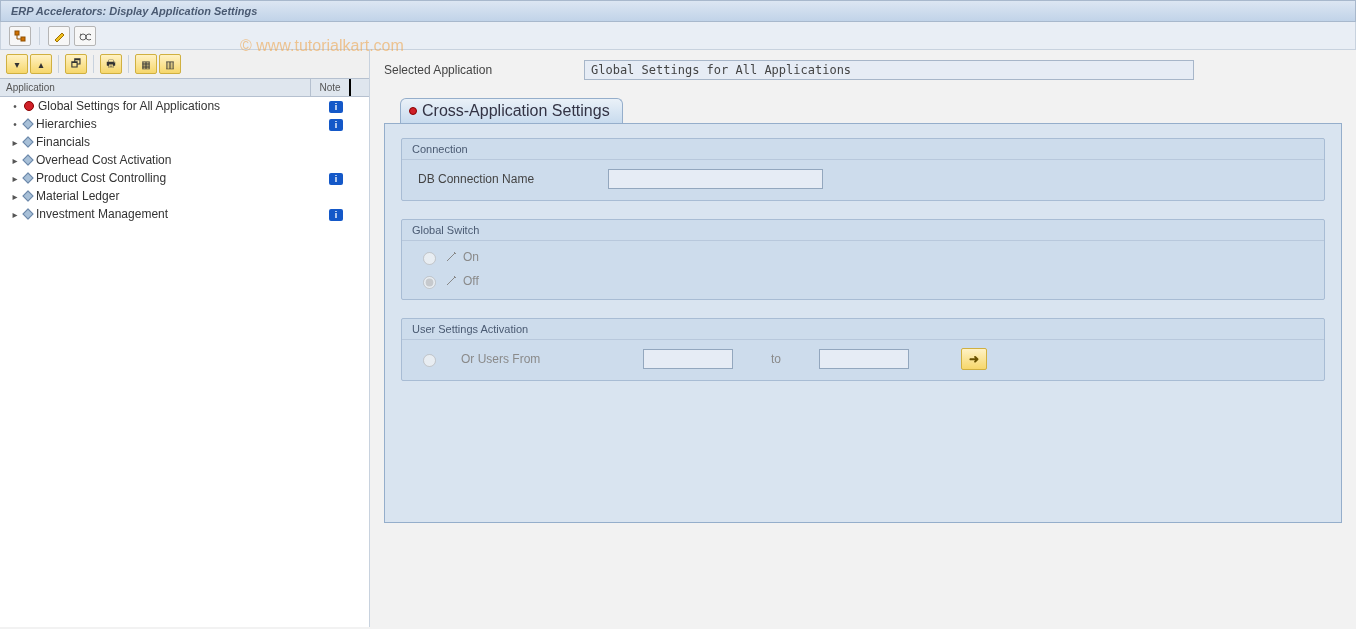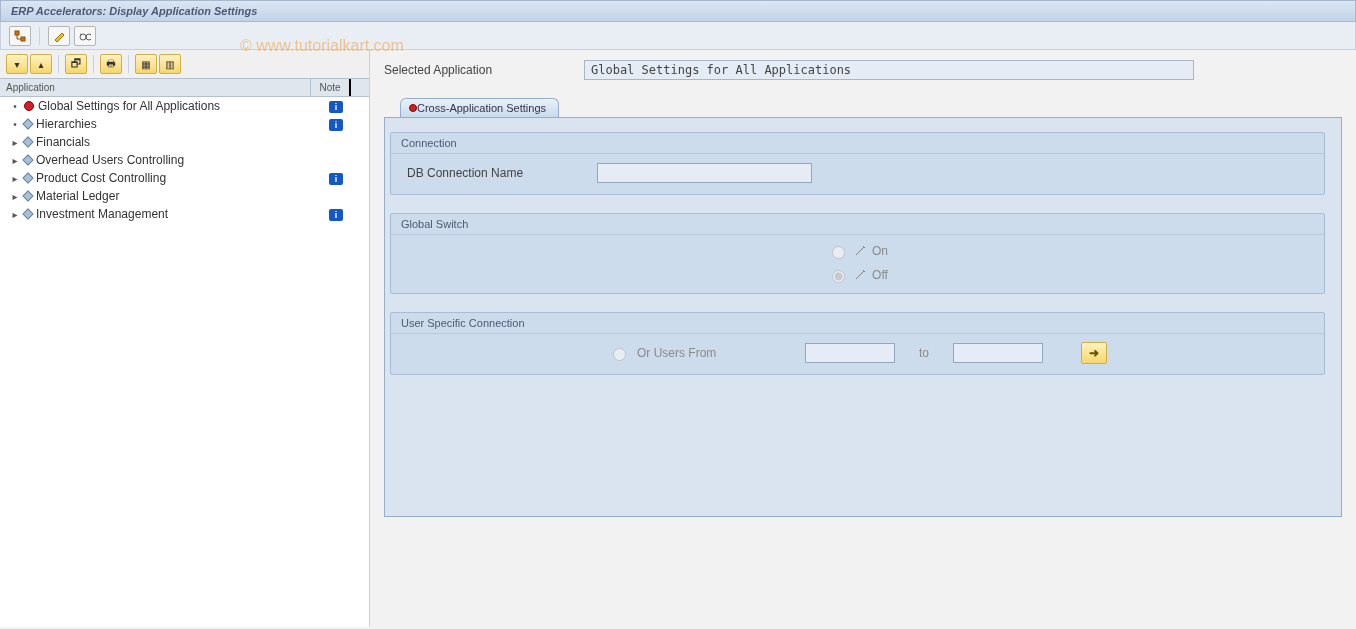--- a/index.html
+++ b/index.html
@@ -64,27 +64,27 @@
   .sel-app-row input {
     flex:1; max-width:610px; background:#e6ecf5; border:1px solid #a7b6c9; padding:2px 6px;
     font-family: monospace; font-size:12px; color:#444;
   }
   .tabstrip { display:flex; padding-left:16px; }
   .tab {
     background: linear-gradient(#eaf1f8,#c8dbee);
     border:1px solid #95aecb; border-bottom:none;
     border-radius:6px 6px 0 0;
     padding:3px 12px 3px 8px;
-    display:flex; align-items:center; 
-    font-size:11px; color:#334;
+    display:flex; align-items:center; gap:5px;
+    font-size:16px; color:#334;
   }
   .tab-panel {
     border:1px solid #95aecb;
     background:#d9e4f0;
-    padding: 14px 16px 24px 5px;
+    padding: 14px 16px 24px 16px;
     min-height: 400px;
   }
   .groupbox {
     border:1px solid #a8bcd4;
     background:#cddcec;
     border-radius:2px;
     margin-bottom:18px;
     padding: 0;
   }
   .groupbox > .gb-title {
@@ -103,21 +103,21 @@
   .text-input.underline { border:none; border-bottom:1px solid #93a7be; background:transparent; width:160px;}
   .check-btn {
     background: linear-gradient(#fff2c4,#f6d76b);
     border:1px solid #d0b040;
     padding:2px 12px;
     color:#5a4800;
     cursor:pointer;
     border-radius:2px;
     margin-left:60px;
   }
-  .radio-row { display:flex; align-items:center; gap:6px; color:#7a7a7a;justify-content:center;}
+  .radio-row { display:flex; align-items:center; gap:6px; color:#7a7a7a;}
   .radio-row input[type=radio]{ accent-color:#888; }
   .muted { color:#8a8a8a; }
   .arrow-btn {
     width:26px;height:22px;
     background: linear-gradient(#fff2c4,#f6d76b);
     border:1px solid #d0b040; border-radius:2px;
     display:inline-flex;justify-content:center;align-items:center;
     font-weight:bold;color:#6a5200;
     margin-left:30px;
   }
@@ -216,21 +216,21 @@
               <span class="diamond"></span>
               <span>Financials</span>
             </div>
             <div class="note-cell"></div>
             <div class="x-cell"></div>
           </div>
           <div class="tree-row">
             <div class="app-cell">
               <span class="expander">▸</span>
               <span class="diamond"></span>
-              <span>Overhead Users Controlling</span>
+              <span>Overhead Cost Activation</span>
             </div>
             <div class="note-cell"></div>
             <div class="x-cell"></div>
           </div>
           <div class="tree-row">
             <div class="app-cell">
               <span class="expander">▸</span>
               <span class="diamond"></span>
               <span>Product Cost Controlling</span>
             </div>
@@ -299,23 +299,23 @@
               <svg width="12" height="12">
                   <path d="M2 10 L10 2" stroke="#888"></path>
                   <path d="M9 1 L11 3" stroke="#888"></path>
                 </svg>
               <span class="muted">Off</span>
             </div>
           </div>
         </div>
 
         <div class="groupbox">
-          <div class="gb-title">User Specific Connection</div>
+          <div class="gb-title">User Settings Activation</div>
           <div class="gb-body">
-            <div class="radio-row" style="gap:8px">
+            <div class="radio-row" style="gap:22px">
               <input type="radio" name="uact" disabled="" style="">
               <span class="muted" style="width:160px">Or Users From</span>
               <input class="text-input ro" style="width: 90px;" disabled="" value="">
               <span class="muted" style="margin:0 16px">to</span>
               <input class="text-input ro" style="width: 90px;" disabled="" value="">
               <span class="arrow-btn">
                 <span>➜</span>
               </span>
             </div>
           </div>

